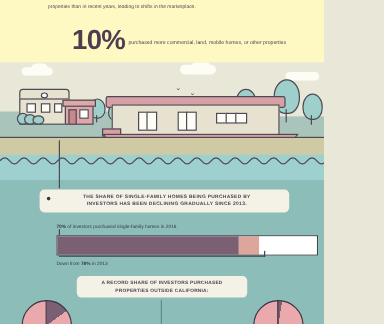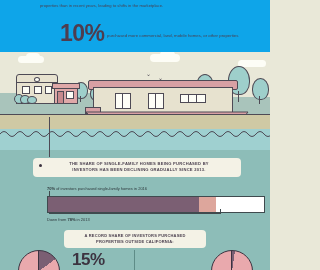--- a/index.html
+++ b/index.html
@@ -4,21 +4,21 @@
 <style>
   html,body{margin:0;padding:0;}
   body{
     width:270px;height:270px;overflow:hidden;
     font-family:"Liberation Sans", sans-serif;
     background:#e9e8d8;
   }
   #page{position:relative;width:270px;height:270px;overflow:hidden;background:#e9e8d8;}
 
   
-  .top-band{position:absolute;left:0;top:0;width:270px;height:58px;background:#0ea5e9;}
+  .top-band{position:absolute;left:0;top:0;width:270px;height:58px;background:#fef9c3;}
   .intro-line{
     position:absolute;left:40px;top:3px;width:210px;
     font-size:4.1px;line-height:6px;color:#4a3f4e;letter-spacing:.02px;
   }
   .pct-row{position:absolute;left:60px;top:24px;width:205px;height:22px;}
   .pct-big{
     position:absolute;left:0;top:-4px;
     font-size:23px;font-weight:bold;color:#4e3d4f;
     letter-spacing:-.6px;font-family:"Liberation Sans",sans-serif;
   }
@@ -226,21 +226,20 @@
   <div class="pie-callout">
     <div class="pie-callout-text">A RECORD SHARE OF INVESTORS PURCHASED</div>
     <div class="pie-callout-text">PROPERTIES OUTSIDE CALIFORNIA:</div>
   </div>
 
   <div class="pie" style="left:18px;top:250px;width:42px;height:42px;
        background:conic-gradient(#7b5f73 0deg 54deg, #e9a9ad 54deg 360deg);">
   </div>
   <div style="position:absolute;left:38px;top:250px;width:1.3px;height:21px;background:#3c3340;"></div>
 
-  <div class="pie-num" style="left:72px;top:250px;">15%</div>
 
   <div class="divider" style="left:134px;top:250px;height:20px;"></div>
 
 
   <div class="pie" style="left:211px;top:250px;width:42px;height:42px;
        background:conic-gradient(#7b5f73 0deg 8.6deg, #e9a9ad 8.6deg 360deg);">
   </div>
   <div style="position:absolute;left:231px;top:250px;width:1.3px;height:21px;background:#3c3340;"></div>
 
 </div>

